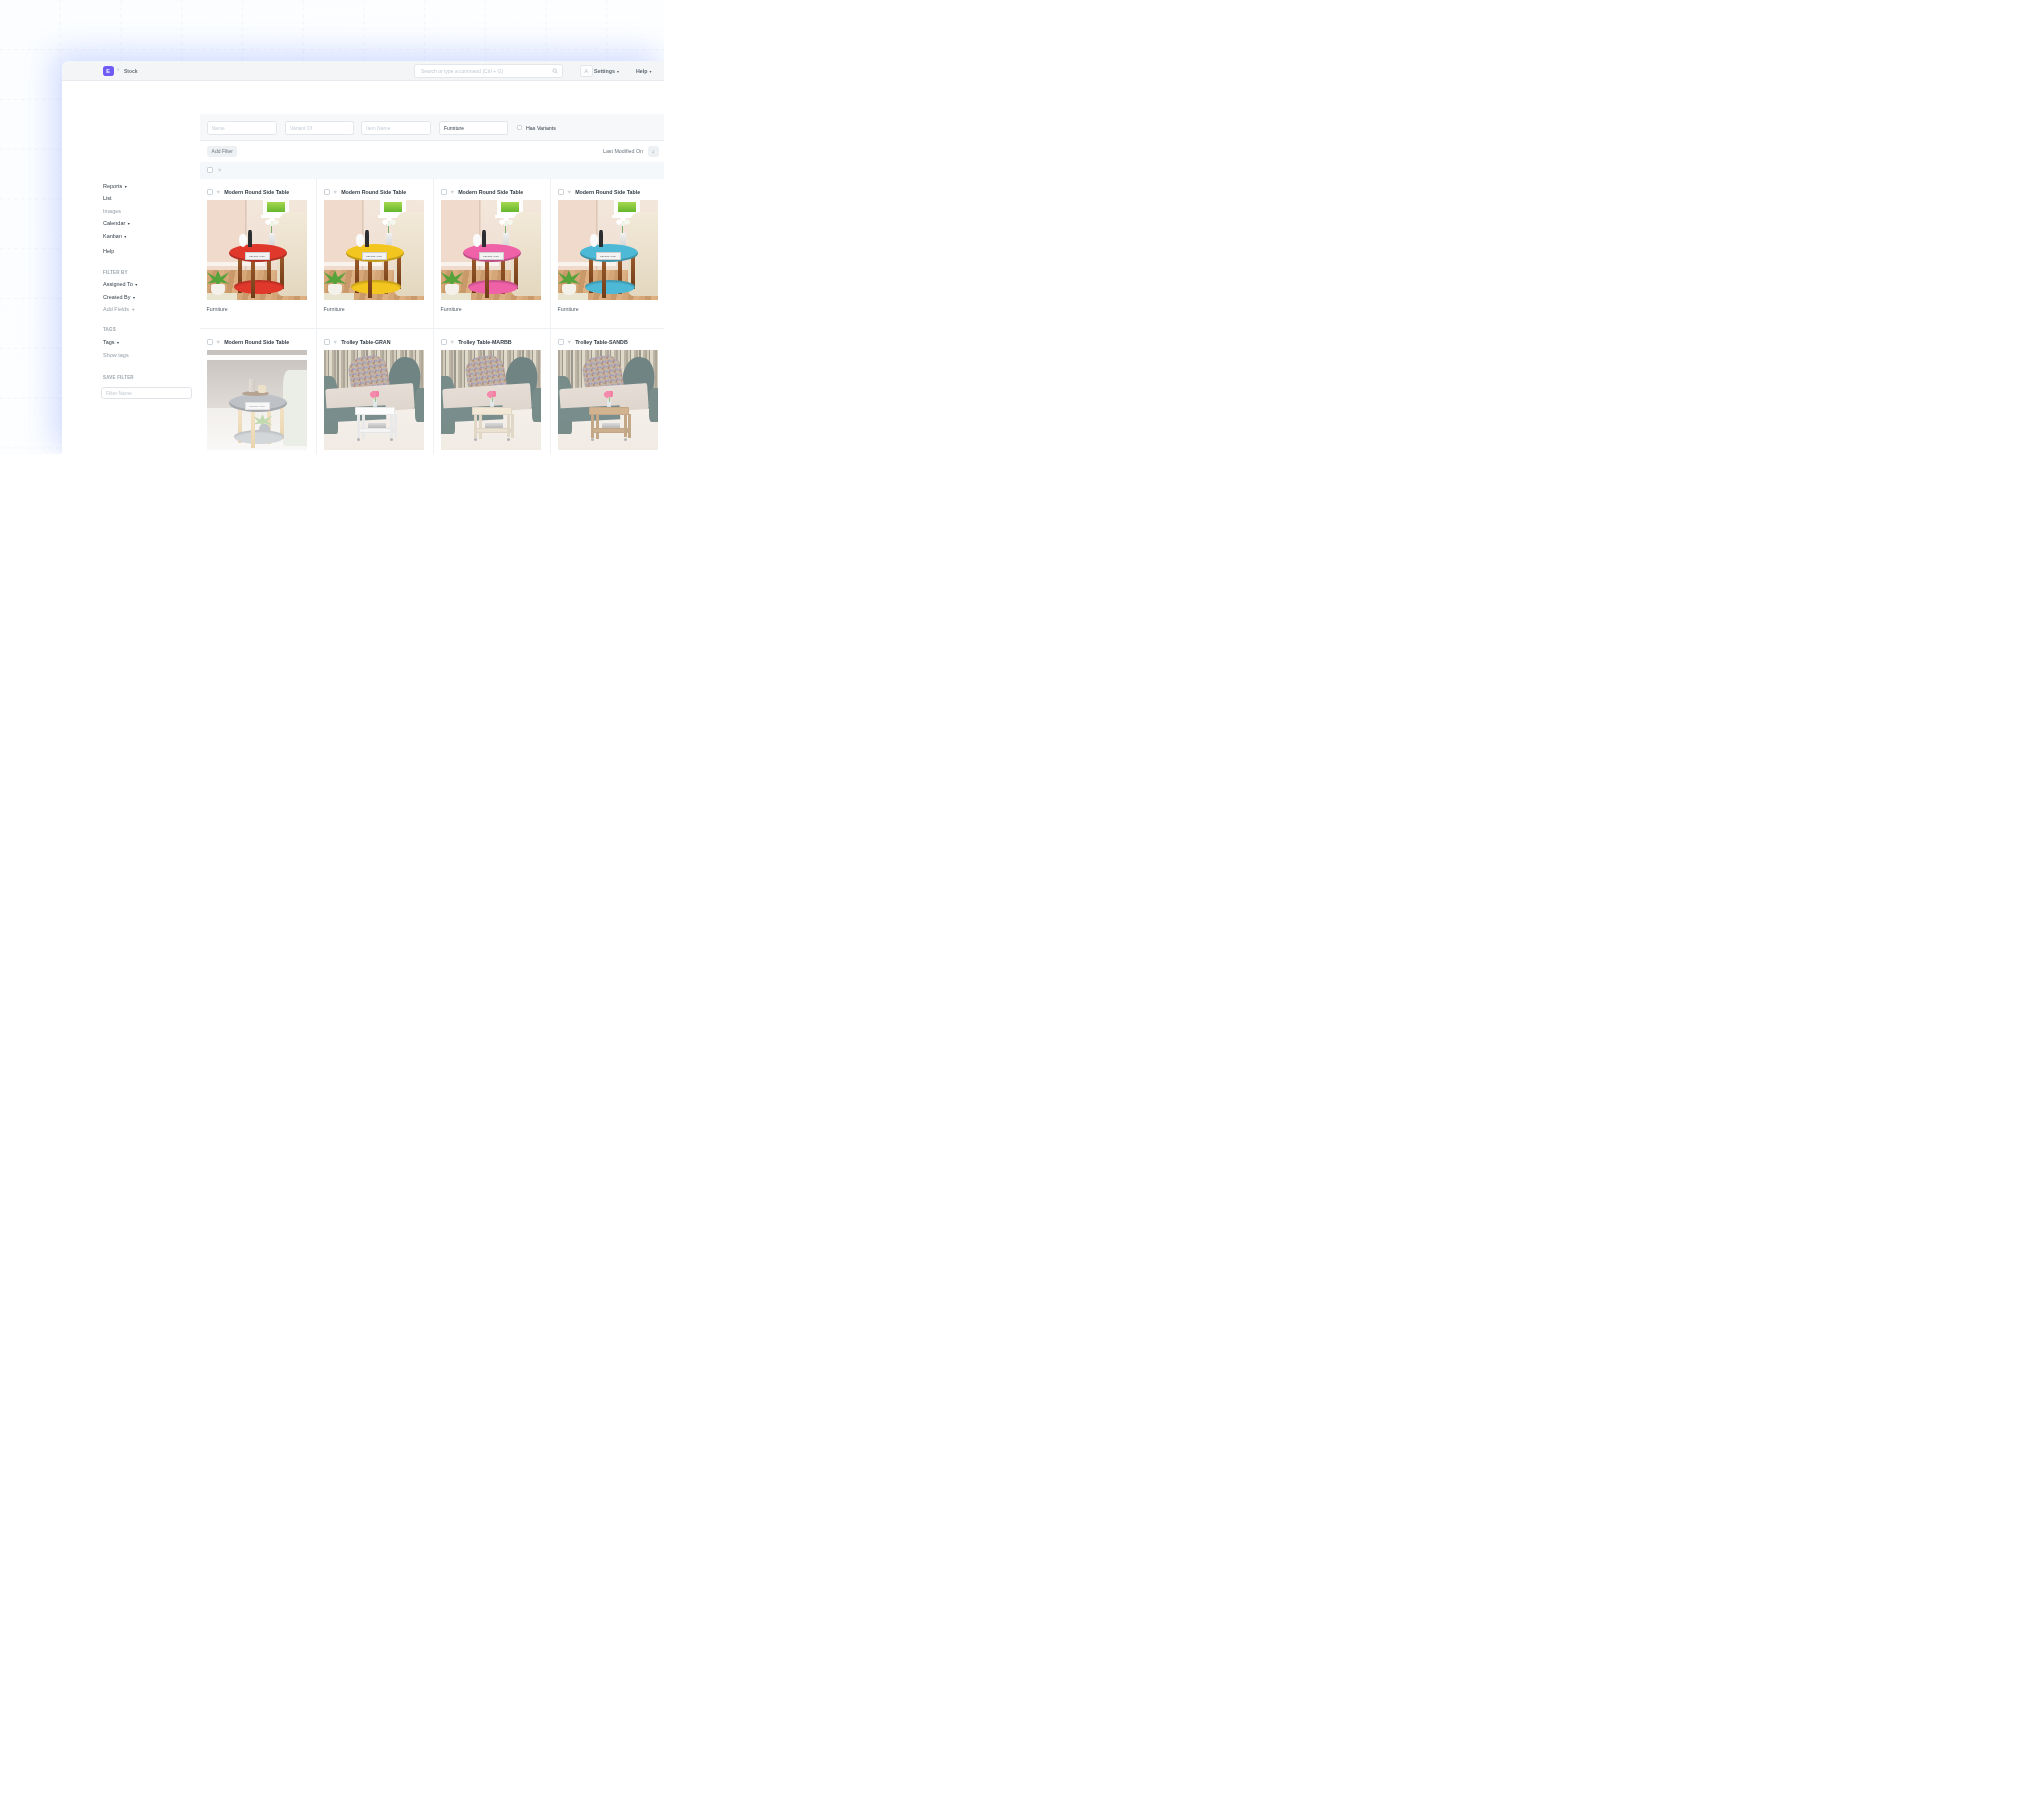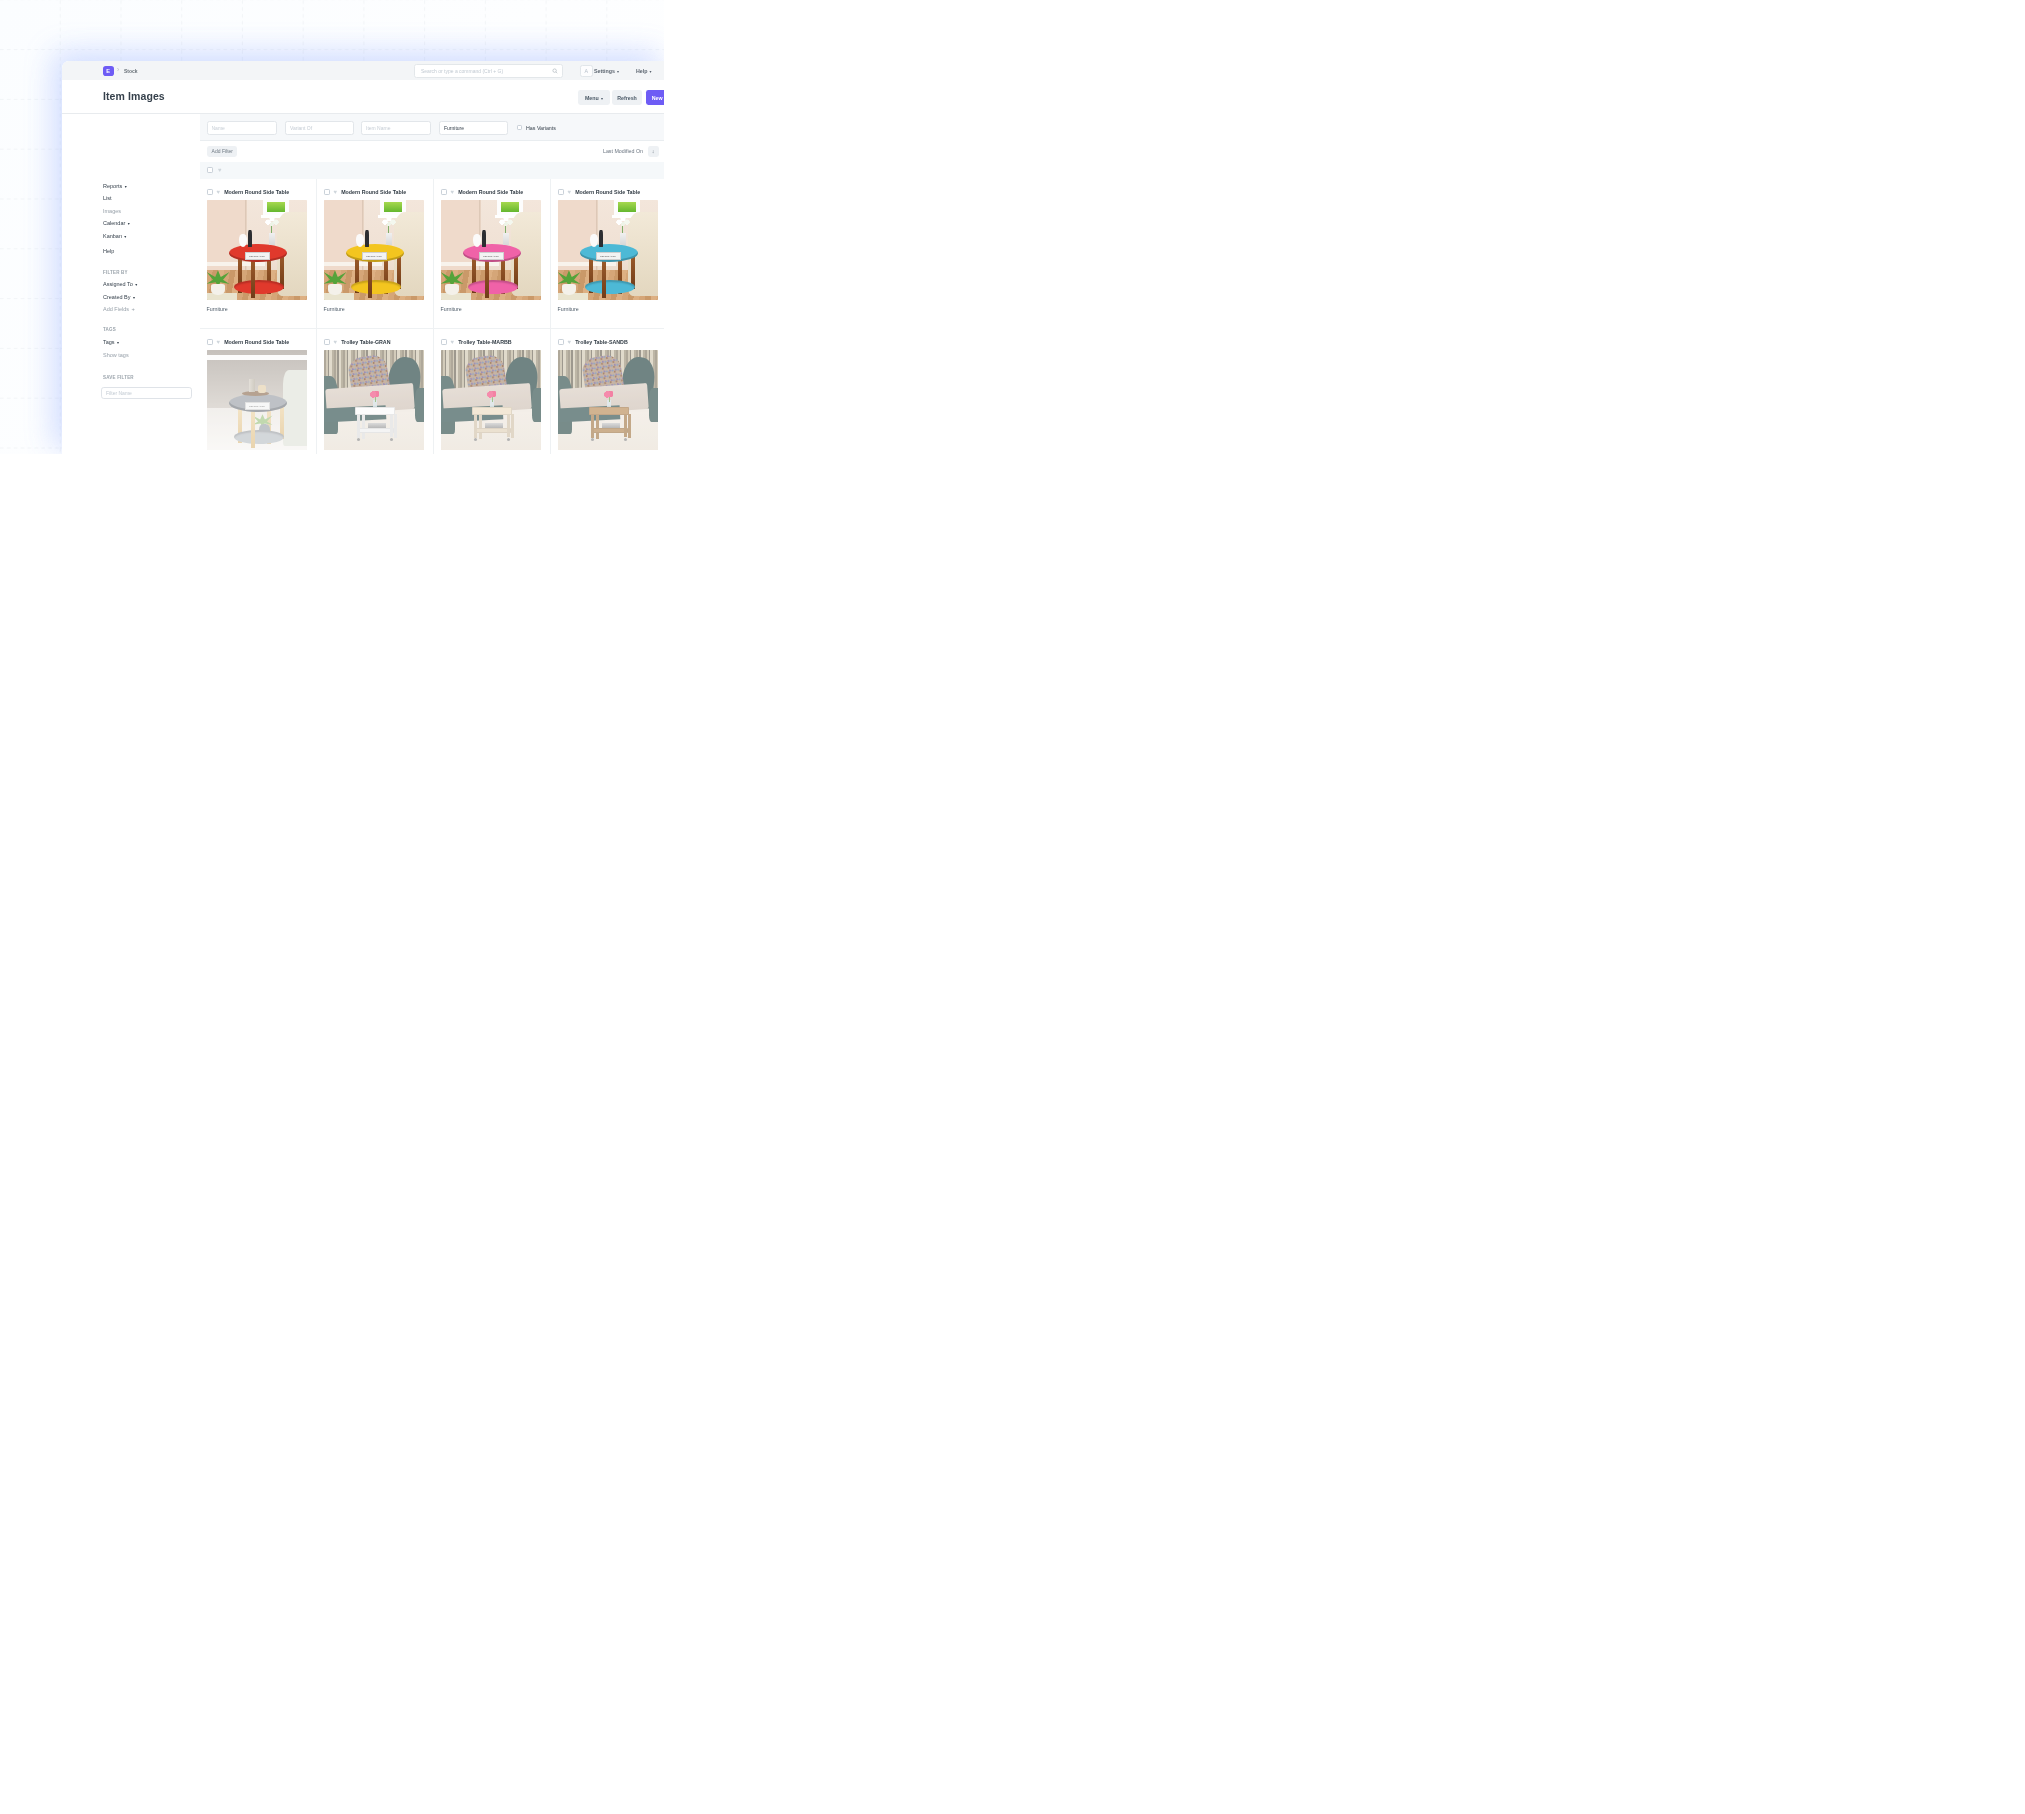--- a/index.html
+++ b/index.html
@@ -209,29 +209,20 @@
     </div>
     <div class="avatar">A</div>
     <span class="nav-link settings">
       <span>Settings</span><span class="caret"></span>
     </span>
     <span class="nav-link help">
       <span>Help</span><span class="caret"></span>
     </span>
   </div>
 
-  <div class="pagehead">
-    <div class="page-title">Item Images</div>
-    <div class="btn btn-light btn-menu">
-      <span>Menu</span>
-        <span class="caret"></span>
-    </div>
-    <div class="btn btn-light btn-refresh">Refresh</div>
-    <div class="btn btn-new">New</div>
-  </div>
 
   <div class="sidebar">
     <span class="side-item" style="top:69px;">
       <span>Reports</span><span class="caret"></span>
     </span>
     <span class="side-item" style="top:81px;">List</span>
     <span class="side-item muted" style="top:94px;">Images</span>
     <span class="side-item" style="top:106px;">
       <span>Calendar</span><span class="caret"></span>
     </span>

